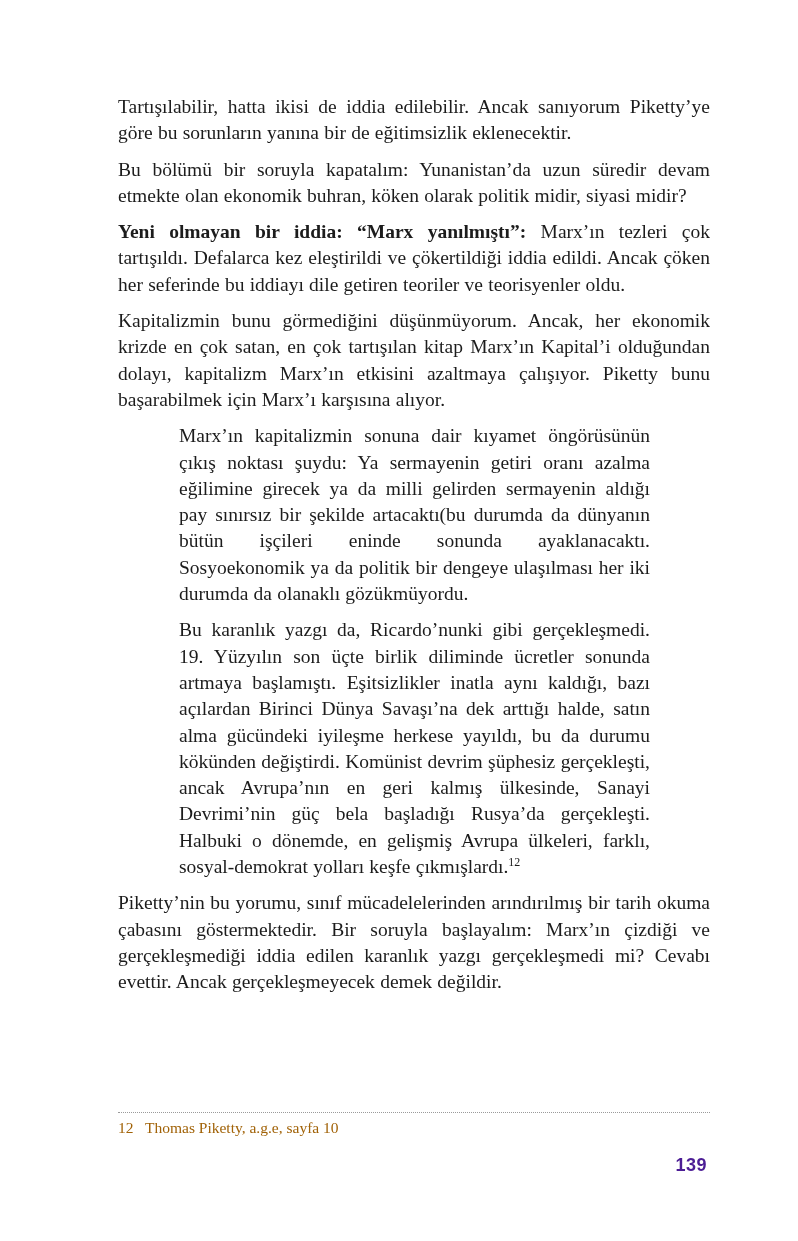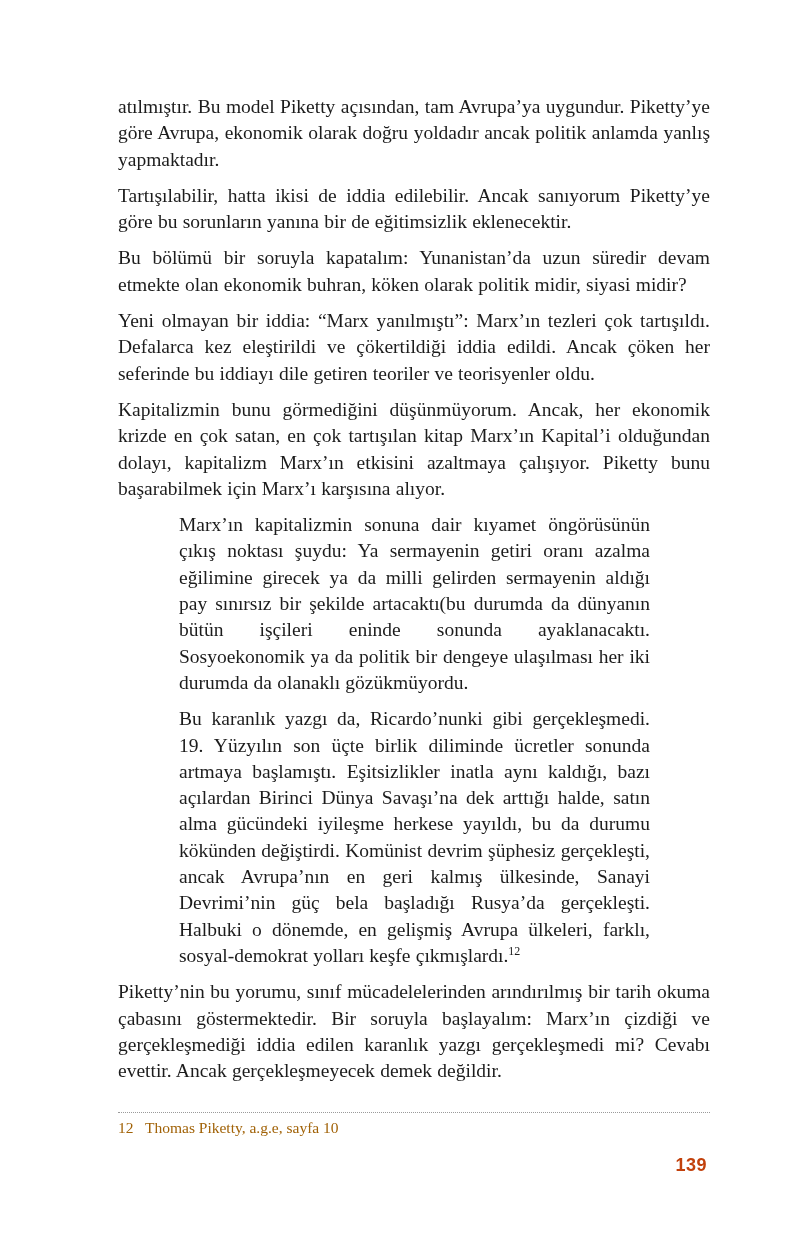--- a/index.html
+++ b/index.html
@@ -21,21 +21,21 @@
   .para {
     margin: 0 0 10px 0;
     font-size: 19.5px;
     line-height: 26.3px;
     text-align: justify;
     hyphens: auto;
     -webkit-hyphens: auto;
     word-spacing: 0.02em;
   }
   .para .lead {
-    font-weight: normal;
+    font-weight: bold;
   }
   .quote {
     margin-left: 61px;
     margin-right: 60px;
   }
   .quote sup {
     font-size: 12px;
     line-height: 0;
     vertical-align: super;
   }
@@ -57,28 +57,27 @@
     width: 27px;
   }
   .page-number {
     position: absolute;
     right: 91px;
     top: 1155px;
     font-family: "Liberation Sans", sans-serif;
     font-weight: bold;
     font-size: 18px;
     letter-spacing: 0.5px;
-    color: #c2410c;
+    color: #4c1d95;
   }
 </style>
 </head>
 <body>
 
 <div class="content">
-  <p class="para">atılmıştır. Bu model Piketty açısından, tam Avrupa’ya uygundur. Piketty’ye göre Avrupa, ekonomik olarak doğru yoldadır ancak politik anlamda yanlış yapmaktadır.</p>
   <p class="para">Tartışılabilir, hatta ikisi de iddia edilebilir. Ancak sanıyorum Piketty’ye göre bu sorunların yanına bir de eğitimsizlik eklenecektir.</p>
   <p class="para">Bu bölümü bir soruyla kapatalım: Yunanistan’da uzun süredir devam etmekte olan ekonomik buhran, köken olarak politik midir, siyasi midir?</p>
   <p class="para"><span class="lead">Yeni olmayan bir iddia: “Marx yanılmıştı”:</span><span> Marx’ın tezleri çok tartışıldı. Defalarca kez eleştirildi ve çökertildiği iddia edildi. Ancak çöken her seferinde bu iddiayı dile getiren teoriler ve teorisyenler oldu.</span></p>
   <p class="para">Kapitalizmin bunu görmediğini düşünmüyorum. Ancak, her ekonomik krizde en çok satan, en çok tartışılan kitap Marx’ın Kapital’i olduğundan dolayı, kapitalizm Marx’ın etkisini azaltmaya çalışıyor. Piketty bunu başarabilmek için Marx’ı karşısına alıyor.</p>
   <p class="para quote">Marx’ın kapitalizmin sonuna dair kıyamet öngörüsünün çıkış noktası şuydu: Ya sermayenin getiri oranı azalma eğilimine girecek ya da milli gelirden sermayenin aldığı pay sınırsız bir şekilde artacaktı(bu durumda da dünyanın bütün işçileri eninde sonunda ayaklanacaktı. Sosyoekonomik ya da politik bir dengeye ulaşılması her iki durumda da olanaklı gözükmüyordu.</p>
   <p class="para quote"><span>Bu karanlık yazgı da, Ricardo’nunki gibi gerçekleşmedi. 19. Yüzyılın son üçte birlik diliminde ücretler sonunda artmaya başlamıştı. Eşitsizlikler inatla aynı kaldığı, bazı açılardan Birinci Dünya Savaşı’na dek arttığı halde, satın alma gücündeki iyileşme herkese yayıldı, bu da durumu kökünden değiştirdi. Komünist devrim şüphesiz gerçekleşti, ancak Avrupa’nın en geri kalmış ülkesinde, Sanayi Devrimi’nin güç bela başladığı Rusya’da gerçekleşti. Halbuki o dönemde, en gelişmiş Avrupa ülkeleri, farklı, sosyal-demokrat yolları keşfe çıkmışlardı.</span><sup>12</sup></p>
   <p class="para">Piketty’nin bu yorumu, sınıf mücadelelerinden arındırılmış bir tarih okuma çabasını göstermektedir. Bir soruyla başlayalım: Marx’ın çizdiği ve gerçekleşmediği iddia edilen karanlık yazgı gerçekleşmedi mi? Cevabı evettir. Ancak gerçekleşmeyecek demek değildir.</p>
 </div>
 
 <div class="footnote-area">

